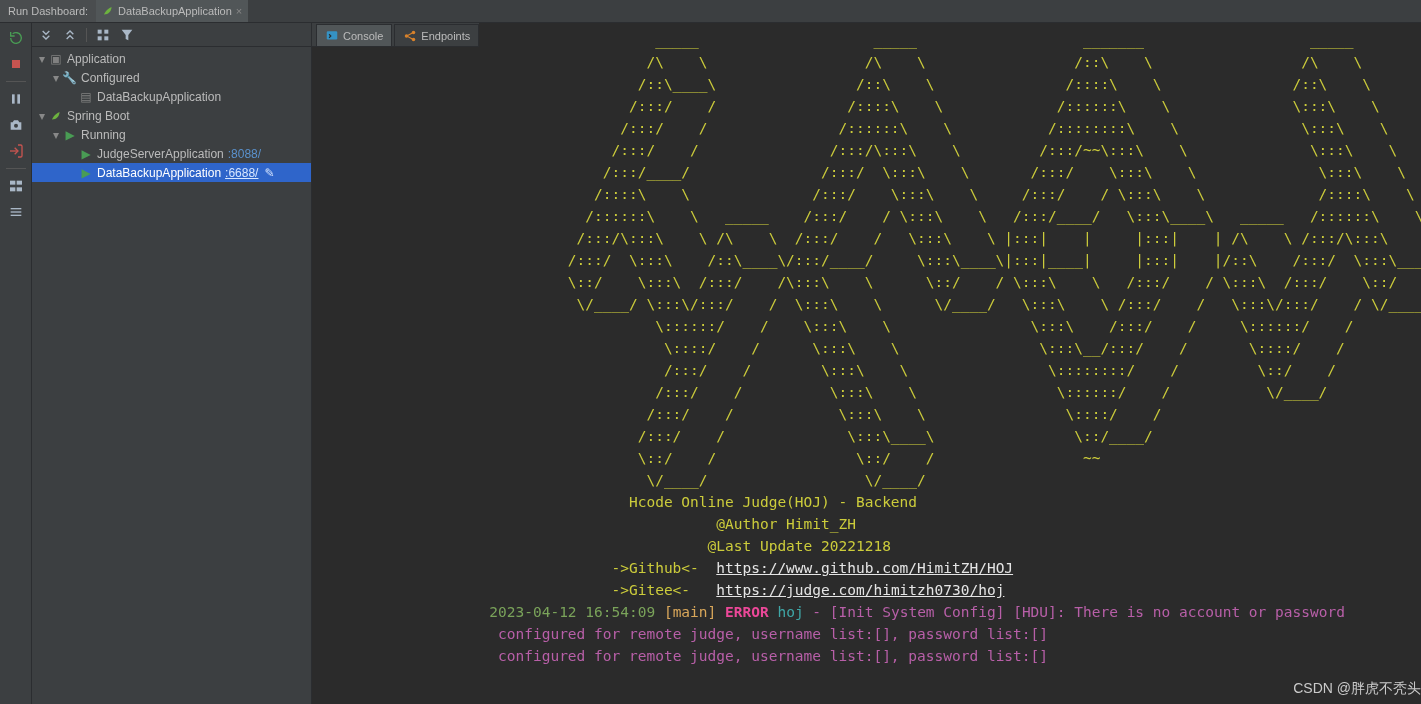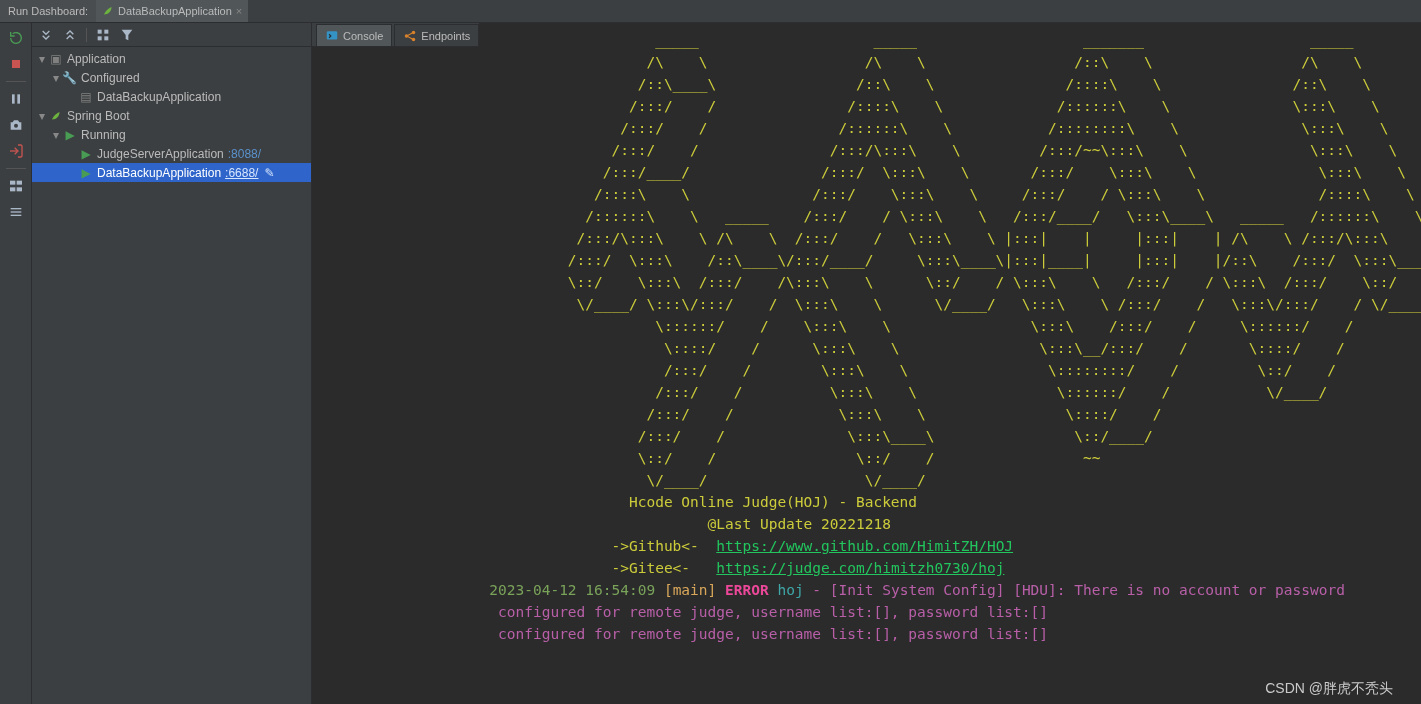--- a/index.html
+++ b/index.html
@@ -164,31 +164,31 @@
     position: relative;
   }
   .ascii {
     color: #cccc3b;
     white-space: pre;
     font-family: "Consolas", monospace;
     line-height: 22px;
     font-size: 14.5px;
   }
   .meta-line { color: #cccc3b; white-space: pre; }
-  .link { color: #22c55e; text-decoration: underline; }
+  .link { color: #e5e5e5; text-decoration: underline; }
   .log-line { white-space: pre-wrap; }
   .ts { color: #7aa35a; }
   .thr { color: #d9a75a; }
   .err { color: #ec4899; font-weight: bold; }
   .logger { color: #3fa7a7; }
   .msg { color: #b85fa8; }
 
   .watermark {
     position: absolute;
-    right: 28px;
+    right: 0;
     bottom: 6px;
     color: #dcdcdc;
     font-size: 14px;
     font-family: sans-serif;
     opacity: 0.9;
   }
 </style>
 </head>
 <body>
 
@@ -378,20 +378,21 @@
           \/____/ \:::\/:::/    /  \:::\    \      \/____/   \:::\    \ /:::/    /   \:::\/:::/    / \/____/ 
                    \::::::/    /    \:::\    \                \:::\    /:::/    /     \::::::/    /          
                     \::::/    /      \:::\    \                \:::\__/:::/    /       \::::/    /           
                     /:::/    /        \:::\    \                \::::::::/    /         \::/    /            
                    /:::/    /          \:::\    \                \::::::/    /           \/____/             
                   /:::/    /            \:::\    \                \::::/    /                                
                  /:::/    /              \:::\____\                \::/____/                                 
                  \::/    /                \::/    /                 ~~                                       
                   \/____/                  \/____/                                                           </pre>
       <div class="meta-line">                Hcode Online Judge(HOJ) - Backend</div>
+      <div class="meta-line">                          @Author Himit_ZH</div>
       <div class="meta-line">                         @Last Update 20221218</div>
       <div class="meta-line"><span>              -&gt;Github&lt;-  </span><a href="#" class="link">https://www.github.com/HimitZH/HOJ</a></div>
       <div class="meta-line"><span>              -&gt;Gitee&lt;-   </span><a href="#" class="link">https://judge.com/himitzh0730/hoj</a></div>
       <div id="log-lines">
           <div class="log-line"><span class="ts">2023-04-12 16:54:09</span> <span class="thr">[main]</span> <span class="err">ERROR</span> <span class="logger">hoj</span><span class="msg d"> - </span><span class="msg m1">[Init System Config] [HDU]: There is no account or password</span></div>
           <div class="log-line"><span class="msg"> configured for remote judge, username list:[], password list:[]</span></div>
           <div class="log-line"><span class="msg"> configured for remote judge, username list:[], password list:[]</span></div>
         </div>
     </div>
   </div>

